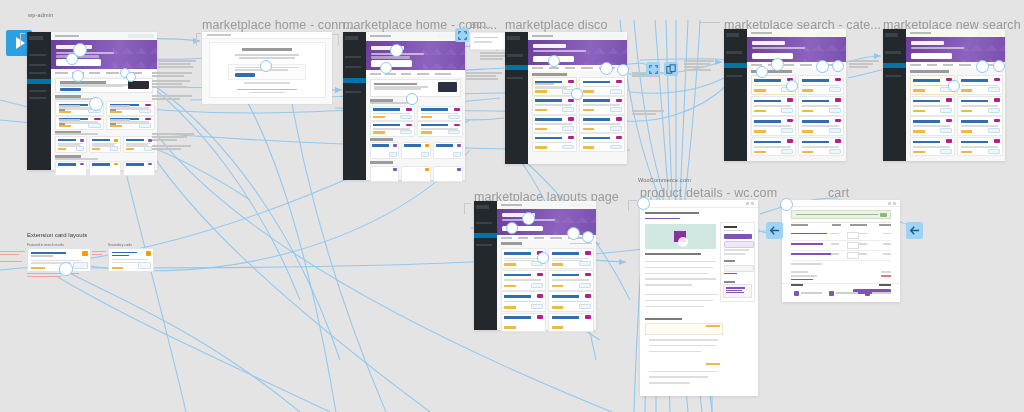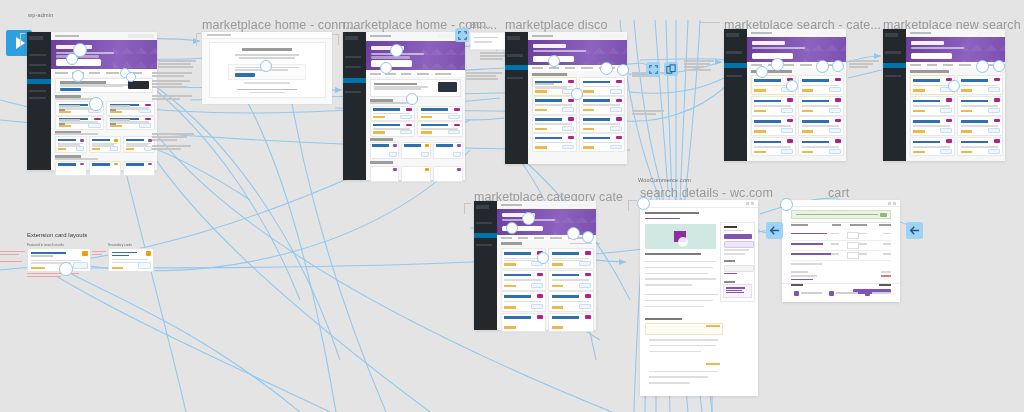--- a/index.html
+++ b/index.html
@@ -820,21 +820,21 @@
         <div class="c-line" style="top:46%;width:84%;"></div>
         <div class="c-stars"></div>
         <div class="c-btn"></div>
       </div>
     </div>
   </div>
   <div class="hotspot" style="left:976px;top:60px;width:11px;height:11px;"></div>
   <div class="hotspot" style="left:993px;top:60px;width:10px;height:10px;"></div>
   <div class="hotspot" style="left:948px;top:80px;width:10px;height:10px;"></div>
 
-  <div class="frame-title" style="left:474px;top:190px;">marketplace category cate</div>
+  <div class="frame-title" style="left:474px;top:190px;">marketplace layouts page</div>
   <div class="frame shadowed" style="left:474px;top:201px;width:122px;height:129px;">
     <div class="wp-sidebar">
       <div class="wp-logo"></div>
       <div class="wp-item" style="top:16%;"></div>
       <div class="wp-item active" style="top:25%;"></div>
       <div class="wp-item" style="top:33%;"></div>
     </div>
     <div class="wp-topbar">
       <div class="tb-txt"></div>
       <div class="tb-btn" style="background:#f3f3f3;"></div>
@@ -909,21 +909,21 @@
         <div class="c-stars"></div>
       </div>
     </div>
   </div>
   <div class="hotspot" style="left:522px;top:212px;width:11px;height:11px;"></div>
   <div class="hotspot" style="left:506px;top:222px;width:10px;height:10px;"></div>
   <div class="hotspot" style="left:567px;top:227px;width:11px;height:11px;"></div>
   <div class="hotspot" style="left:582px;top:231px;width:10px;height:10px;"></div>
   <div class="hotspot" style="left:537px;top:252px;width:10px;height:10px;"></div>
 
-  <div class="frame-title" style="left:640px;top:186px;">search details - wc.com</div>
+  <div class="frame-title" style="left:640px;top:186px;">product details - wc.com</div>
   <div class="frame shadowed" style="left:640px;top:200px;width:118px;height:196px;">
     <div class="pd-topbar">
       <div class="winbtns" style="right:4px;top:2px;">
         <span></span>
         <span></span>
       </div>
     </div>
     <div style="position:absolute;left:4%;top:6%;width:46%;height:2.4px;background:#7a7a7a;"></div>
     <div style="position:absolute;left:4%;top:9%;width:30%;height:1.6px;background:#7f54b3;"></div>
 

